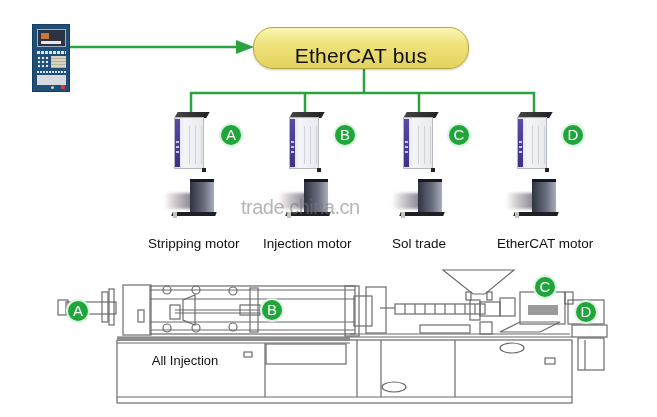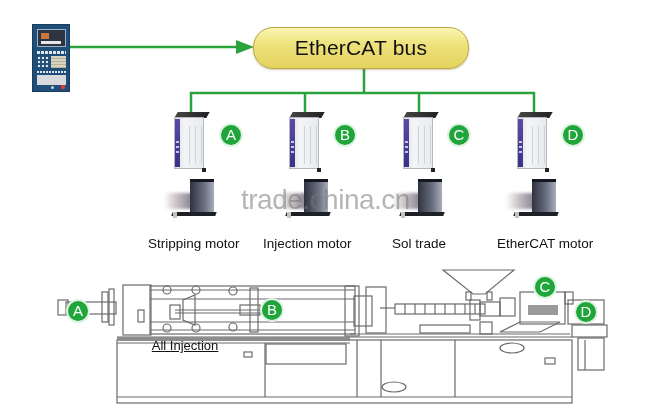--- a/index.html
+++ b/index.html
@@ -3,21 +3,21 @@
   <meta charset="utf-8">
   <style>
     html, body { margin: 0; padding: 0; background: #ffffff; }
     body { width: 657px; height: 417px; position: relative; overflow: hidden; font-family: "Liberation Sans", sans-serif; }
     #wires { position: absolute; left: 0; top: 0; width: 657px; height: 417px; }
     .bus-pill {
       position: absolute; left: 253px; top: 27px; width: 214px; height: 40px;
       border-radius: 20px; border: 1.5px solid #b8a640;
       background: linear-gradient(#fbf6b4 0%, #eee27c 40%, #e3d25e 100%);
       box-shadow: 0 1px 2px rgba(120,100,20,0.35);
-      display: flex; align-items: center; justify-content: center;
+      display: flex; align-items: flex-end; justify-content: center;
       font-size: 21px; color: #111; letter-spacing: 0.2px;
     }
     .controller {
       position: absolute; left: 32px; top: 24px; width: 38px; height: 68px;
       background: #1f4e78; border: 1px solid #173d5e; box-sizing: border-box;
     }
     .controller .screen { position: absolute; left: 4px; top: 4px; width: 29px; height: 18px; background: #2d3340; border: 1px solid #9fb3c8; box-sizing: border-box; }
     .controller .screen::before { content: ""; position: absolute; left: 3px; top: 3px; width: 8px; height: 6px; background: #c9773a; }
     .controller .screen::after { content: ""; position: absolute; left: 3px; bottom: 2px; width: 20px; height: 3px; background: #e6e6e6; }
     .controller .keys { position: absolute; left: 4px; top: 26px; width: 29px; height: 3px; background: repeating-linear-gradient(90deg, #dfe6ee 0 3px, transparent 3px 4px); }
@@ -44,24 +44,24 @@
 
     .motor { position: absolute; width: 66px; height: 40px; }
     .motor .head { position: absolute; left: 26px; top: 0; width: 24px; height: 34px; background: linear-gradient(90deg,#2f3340,#6a6f80 60%,#a9adbb); }
     .motor .cap { position: absolute; left: 26px; top: 0; width: 24px; height: 3px; background: #161820; }
     .motor .shaft { position: absolute; left: 0; top: 14px; width: 48px; height: 16px; background: linear-gradient(90deg, rgba(255,255,255,0) 0%, #d6cfd2 20%, #8e8a96 55%, #595d6c 100%); filter: blur(1.5px); }
     .motor .base { position: absolute; left: 8px; top: 33px; width: 44px; height: 4px; background: #1e2028; transform: skewX(-20deg); }
     .motor .foot { position: absolute; left: 9px; top: 33px; width: 4px; height: 6px; background: #c8c2bc; }
 
     .motor-label { position: absolute; top: 236px; font-size: 13.5px; color: #111; white-space: nowrap; }
 
-    .watermark { position: absolute; left: 241px; top: 184px; font-size: 28px; color: rgba(120,120,120,0.55); letter-spacing: -0.5px; white-space: nowrap; }
+    .watermark { position: absolute; left: 241px; top: 196px; font-size: 20px; color: rgba(120,120,120,0.55); letter-spacing: -0.5px; white-space: nowrap; }
 
     #machine { position: absolute; left: 0; top: 0; width: 657px; height: 417px; }
-    .machine-label { position: absolute; left: 120px; top: 337px; width: 130px; text-align: center; font-size: 13px; line-height: 17px; color: #111; text-decoration: underline; }
+    .machine-label { position: absolute; left: 120px; top: 352px; width: 130px; text-align: center; font-size: 13px; line-height: 17px; color: #111; }
   </style>
 </head>
 <body>
 
 <svg id="wires" viewBox="0 0 657 417">
   <line x1="70" y1="47" x2="240" y2="47" stroke="#2aa33f" stroke-width="2.5"></line>
   <polygon points="236,40 254,47 236,54" fill="#2aa33f"></polygon>
   <line x1="364" y1="67" x2="364" y2="93" stroke="#2aa33f" stroke-width="2.5"></line>
   <line x1="190" y1="93" x2="535" y2="93" stroke="#2aa33f" stroke-width="2.5"></line>
   <line x1="191" y1="92" x2="191" y2="116" stroke="#2aa33f" stroke-width="2.5"></line>

